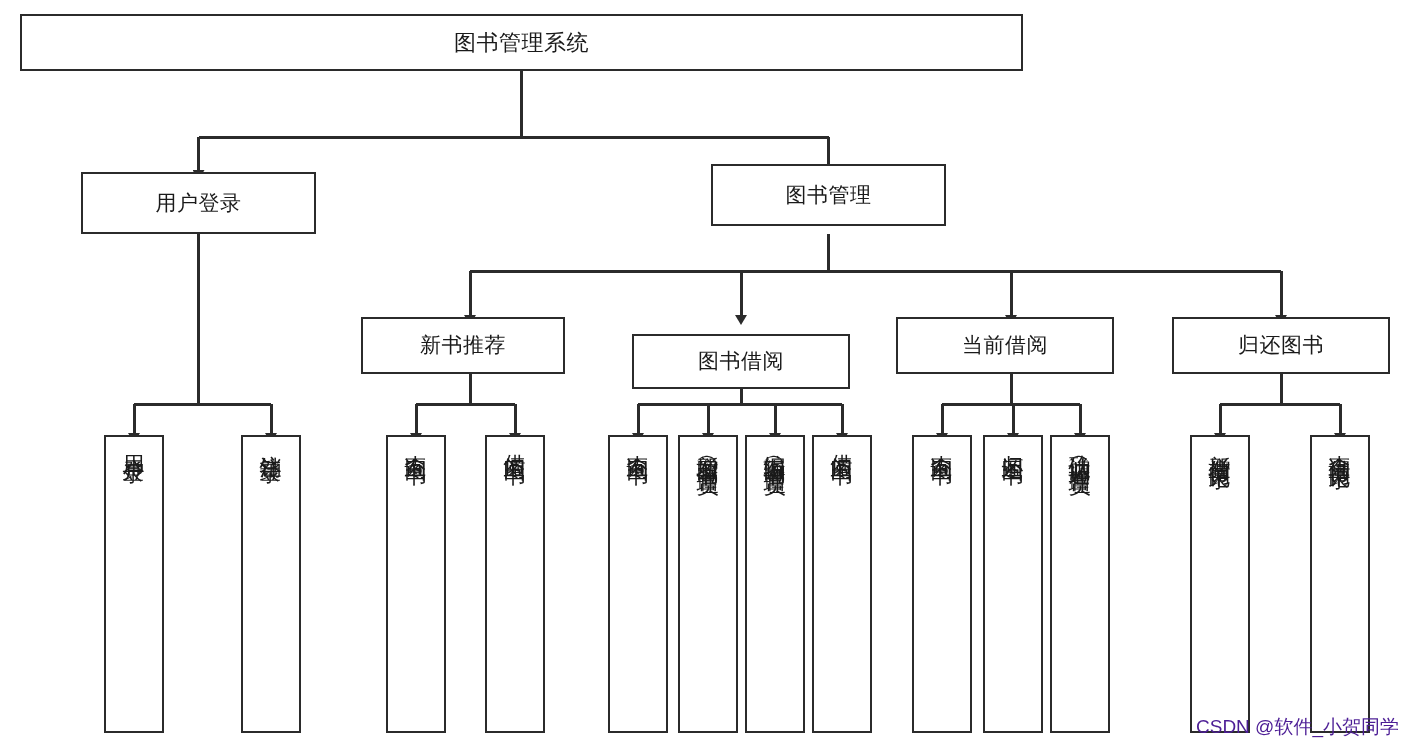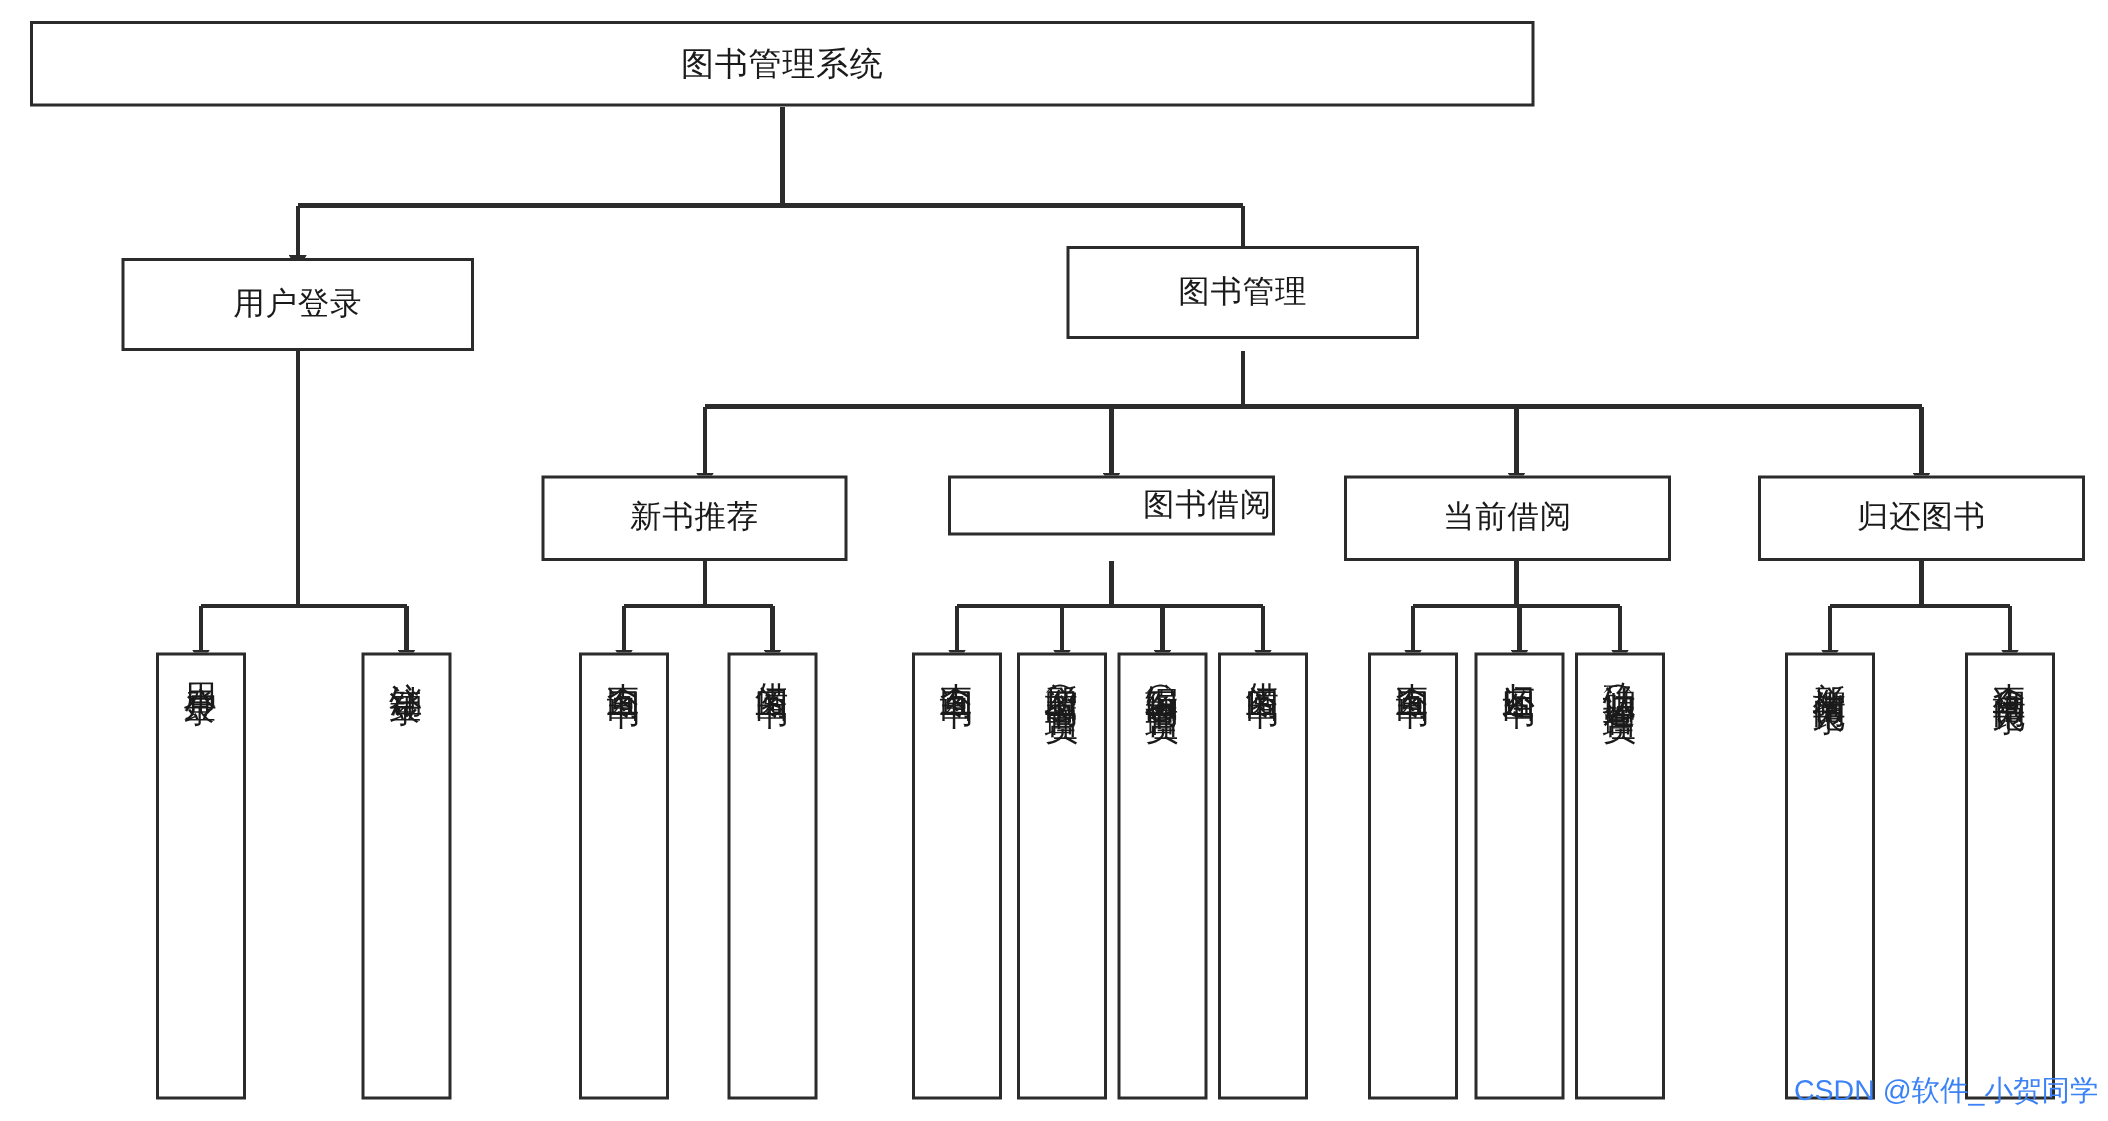--- a/index.html
+++ b/index.html
@@ -32,21 +32,21 @@
     box-sizing: border-box;
     background: #ffffff;
     border: 2px solid #2b2b2b;
     display: flex;
     align-items: center;
     justify-content: center;
     overflow: hidden;
   }
   .node .label {
     color: #1a1a1a;
-    font-family: Liberation Sans, sans-serif;
+    font-family: Liberation Serif, serif;
     text-align: center;
     line-height: 1.18;
     white-space: nowrap;
   }
   
   .node.horiz .label {
     font-size: 21px;
     letter-spacing: 0.5px;
   }
   .node.root .label {
@@ -128,21 +128,21 @@
       </div>
       <div class="node horiz" style="left: 81px; top: 172px; width: 235px; height: 62px;">
         <span class="label">用户登录</span>
       </div>
       <div class="node horiz" style="left: 711px; top: 164px; width: 235px; height: 62px;">
         <span class="label">图书管理</span>
       </div>
       <div class="node horiz" style="left: 361px; top: 317px; width: 204px; height: 57px;">
         <span class="label">新书推荐</span>
       </div>
-      <div class="node horiz" style="left: 632px; top: 317px; width: 218px; height: 40px; justify-content: flex-end;">
+      <div class="node horiz" style="left: 632px; top: 334px; width: 218px; height: 55px;">
         <span class="label">图书借阅</span>
       </div>
       <div class="node horiz" style="left: 896px; top: 317px; width: 218px; height: 57px;">
         <span class="label">当前借阅</span>
       </div>
       <div class="node horiz" style="left: 1172px; top: 317px; width: 218px; height: 57px;">
         <span class="label">归还图书</span>
       </div>
       <div class="node vert" style="left: 104px; top: 435px; width: 60px; height: 298px;">
         <span class="label">用户登录</span>
@@ -178,14 +178,14 @@
         <span class="label">确认归还（管理员）</span>
       </div>
       <div class="node vert" style="left: 1190px; top: 435px; width: 60px; height: 298px;">
         <span class="label">新增借阅记录</span>
       </div>
       <div class="node vert" style="left: 1310px; top: 435px; width: 60px; height: 298px;">
         <span class="label">查询借阅记录</span>
       </div>
     </div>
 
-  <div class="watermark" style="left: 1196px; top: 714px; color: #3b82f6;">CSDN @软件_小贺同学</div>
+  <div class="watermark" style="left: 1196px; top: 714px; color: #4c1d95;">CSDN @软件_小贺同学</div>
 </div>
 
 </body></html>

